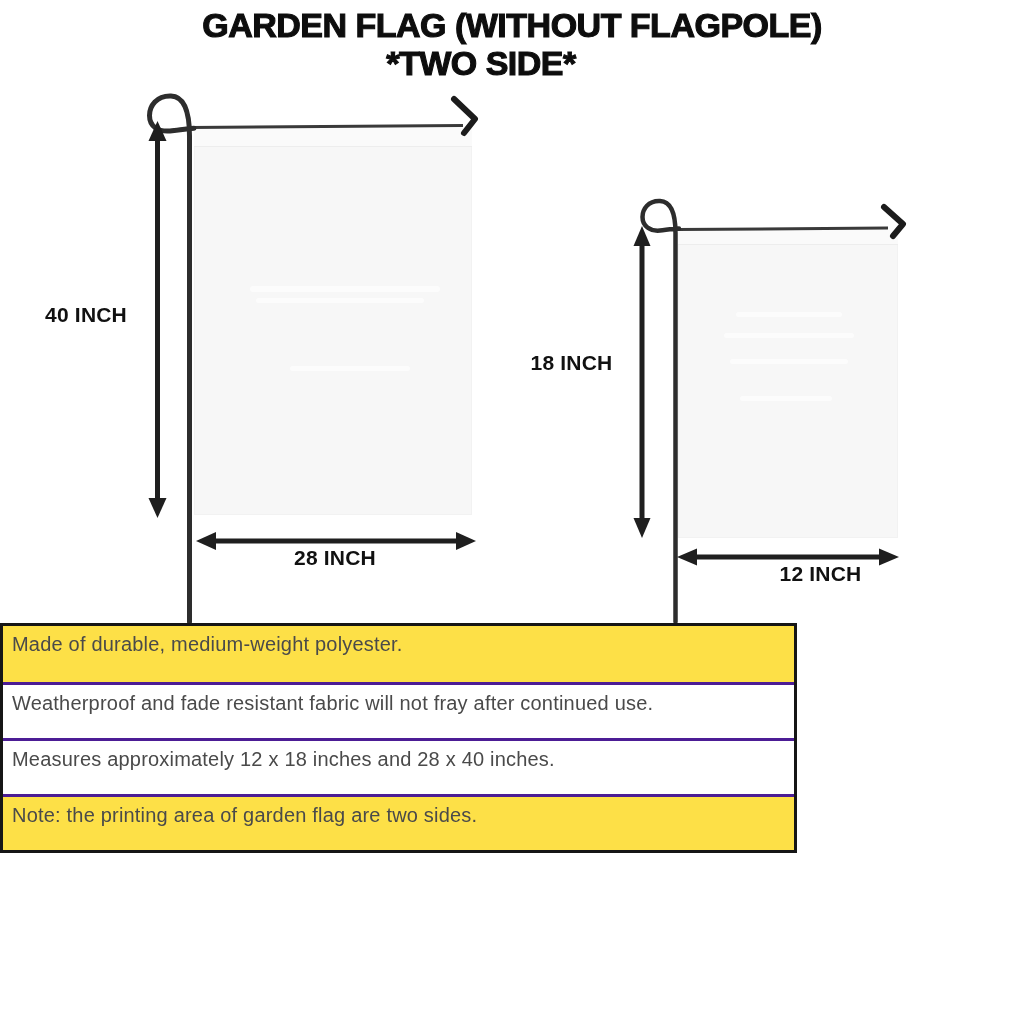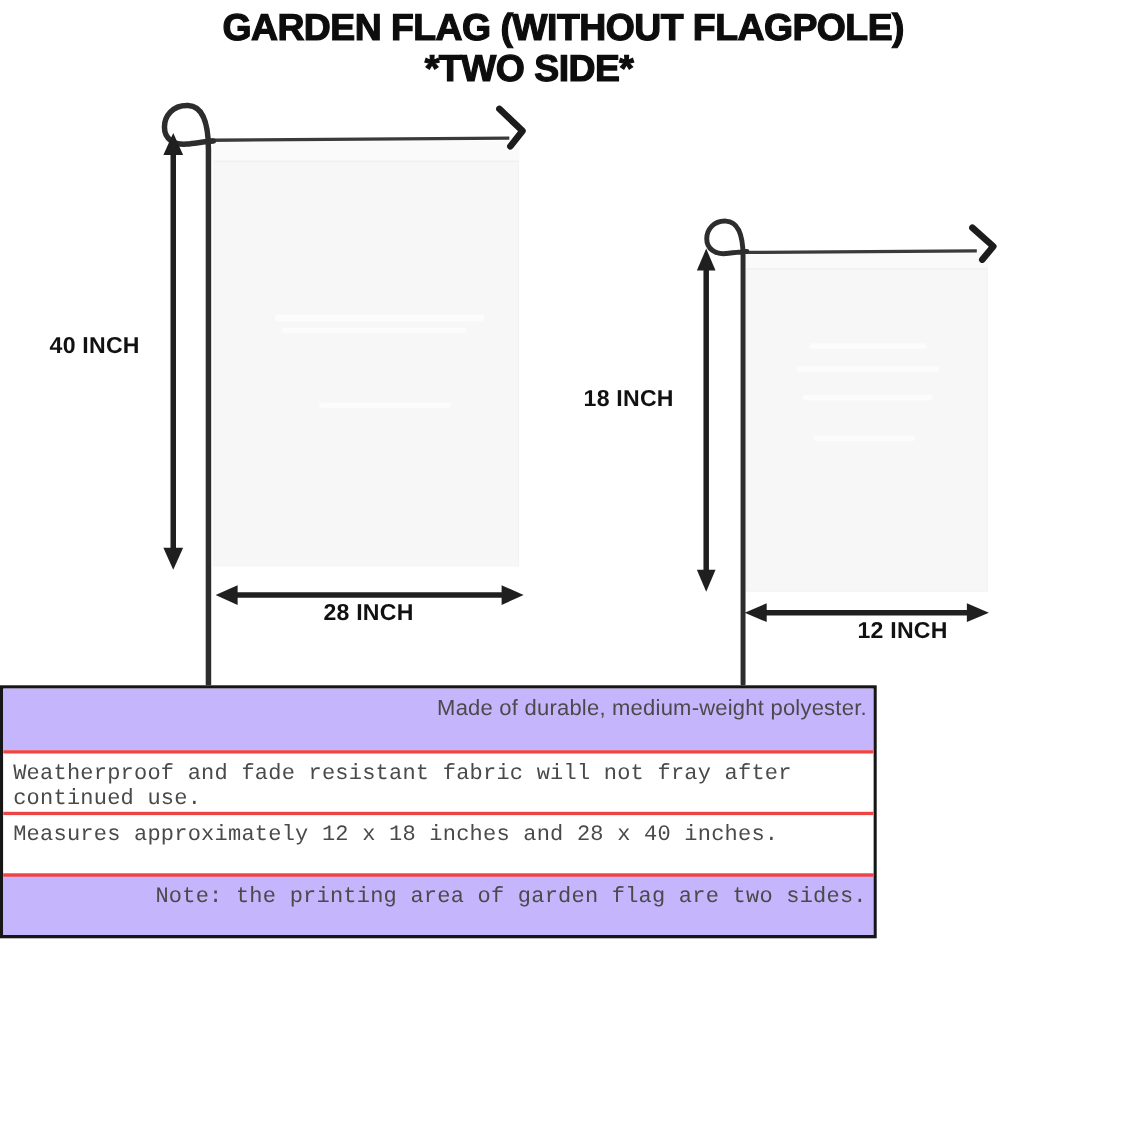--- a/index.html
+++ b/index.html
@@ -42,22 +42,22 @@
   
   .spec-table{
     left:0;top:623px;width:797px;
     border:3px solid #161616;box-sizing:border-box;background:#fff;
   }
   .spec-row{
     height:56px;box-sizing:border-box;
     font-size:20px;color:#4a4a4a;
     padding:7px 6px 0 9px;letter-spacing:0.2px;
   }
-  .spec-row + .spec-row{border-top:3px solid #ef4444;font-family:Liberation Mono, monospace;}
-  .spec-row.gray{background:#c4b5fd;text-align:right;}
+  .spec-row + .spec-row{border-top:3px solid #4c1d95;}
+  .spec-row.gray{background:#fde047;}
   .spec-row.white{background:#ffffff;}
 </style>
 </head>
 <body>
 
 <div class="abs title-wrap">
   <div class="title-line">GARDEN FLAG (WITHOUT FLAGPOLE)</div>
   <div class="title-line second">*TWO SIDE*</div>
 </div>
 

